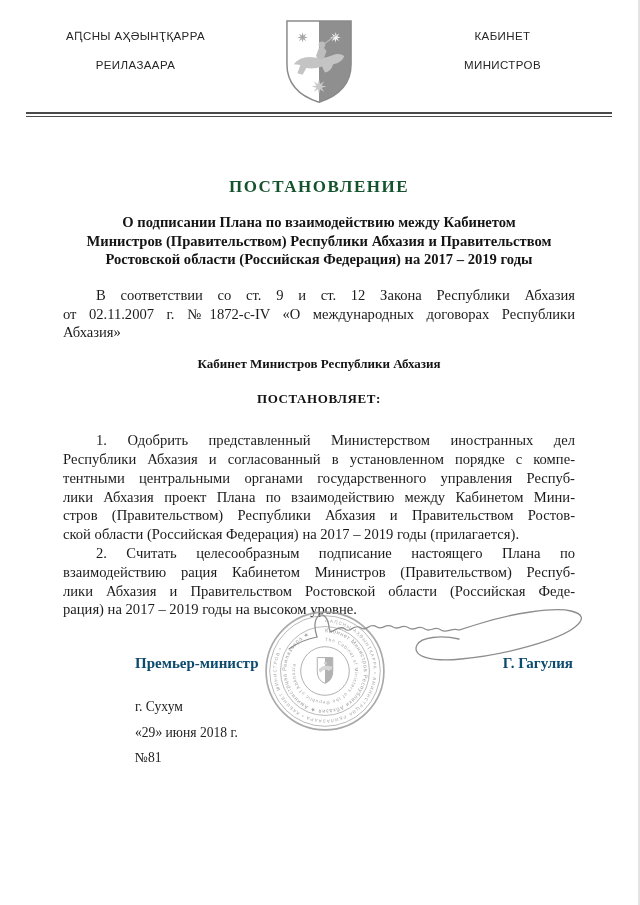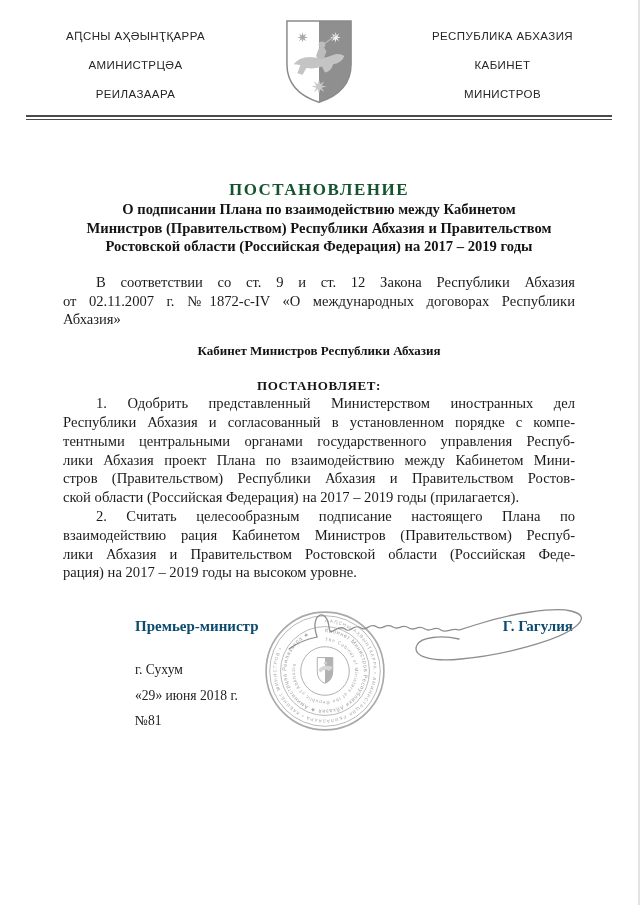--- a/index.html
+++ b/index.html
@@ -42,21 +42,21 @@
 
   .doc-title {
     margin-top: 60px;
     text-align: center;
     font-size: 17px;
     font-weight: bold;
     letter-spacing: 1.5px;
     color: #14532d;
   }
 
-  .subtitle { font-weight: bold; font-size: 14.6px; color: #141414; }
+  .subtitle { margin-top: 16px; font-weight: bold; font-size: 14.6px; color: #141414; }
   .subtitle .line { text-align: center; line-height: 18.6px; }
 
   .para { font-size: 14.6px; }
   .para .line {
     line-height: 18.8px;
     text-align: justify;
     text-align-last: justify;
     white-space: normal;
   }
   .para .line:first-child { text-indent: 33px; }
@@ -66,21 +66,21 @@
 
   .center-bold {
     margin-top: 14px;
     text-align: center;
     font-weight: bold;
     font-size: 13px;
     color: #141414;
   }
   .resolves { margin-top: 19px; letter-spacing: 0.6px; }
 
-  .clause1 { margin-top: 0; }
+  .clause1 { margin-top: 24px; }
   .clause2 { margin-top: 0; }
 
   
   .signature-row {
     margin-top: 36px;
     padding: 0 0 0 72px;
     display: flex;
     justify-content: space-between;
     font-weight: bold;
     font-size: 15px;
@@ -100,21 +100,20 @@
   .sign-wrap { position: absolute; left: 283px; top: 597px; width: 312px; height: 96px; }
 </style>
 </head>
 <body>
 
 <div class="page">
 
   <header class="letterhead">
     <div class="lh-col">
         <div class="line">АԤСНЫ АҲӘЫНҬҚАРРА</div>
-        <div class="line">АМИНИСТРЦӘА</div>
         <div class="line">РЕИЛАЗААРА</div>
       </div>
 
     <div class="lh-emblem">
       <svg viewBox="0 0 100 118" width="76" height="88" aria-hidden="true">
         <defs>
           <clipPath id="shieldClip">
             <path d="M7,4 H93 V62 Q93 99 50 113 Q7 99 7 62 Z"></path>
           </clipPath>
           <path id="star8" d="M8,0 L2.77,1.15 L5.66,5.66 L1.15,2.77 L0,8 L-1.15,2.77 L-5.66,5.66 L-2.77,1.15 L-8,0 L-2.77,-1.15 L-5.66,-5.66 L-1.15,-2.77 L0,-8 L1.15,-2.77 L5.66,-5.66 L2.77,-1.15 Z"></path>
@@ -129,21 +128,20 @@
           <path d="M16,62 q10,-12 28,-9 q14,2 24,-3 q9,-4 16,1 q-3,9 -15,11 q-3,10 -11,11 l-4,-8 q-11,4 -21,2 l-5,9 l-7,-2 l4,-11 q-6,-1 -9,-1 z" fill="#c4c4c4"></path>
           <circle cx="54" cy="36" r="4.5" fill="#bdbdbd"></circle>
           <path d="M50,40 q7,-3 10,5 l-4,10 q-7,1 -10,-4 z" fill="#bdbdbd"></path>
           <path d="M58,34 L74,22" stroke="#bdbdbd" stroke-width="1.6" fill="none"></path>
         </g>
         <path d="M7,4 H93 V62 Q93 99 50 113 Q7 99 7 62 Z" fill="none" stroke="#8a8a8a" stroke-width="2"></path>
       </svg>
     </div>
 
     <div class="lh-col">
-        <div class="line">РЕСПУБЛИКА АБХАЗИЯ</div>
         <div class="line">КАБИНЕТ</div>
         <div class="line">МИНИСТРОВ</div>
       </div>
   </header>
 
   <div class="rule">
     <div class="r1"></div>
       <div class="r2"></div>
   </div>
 

